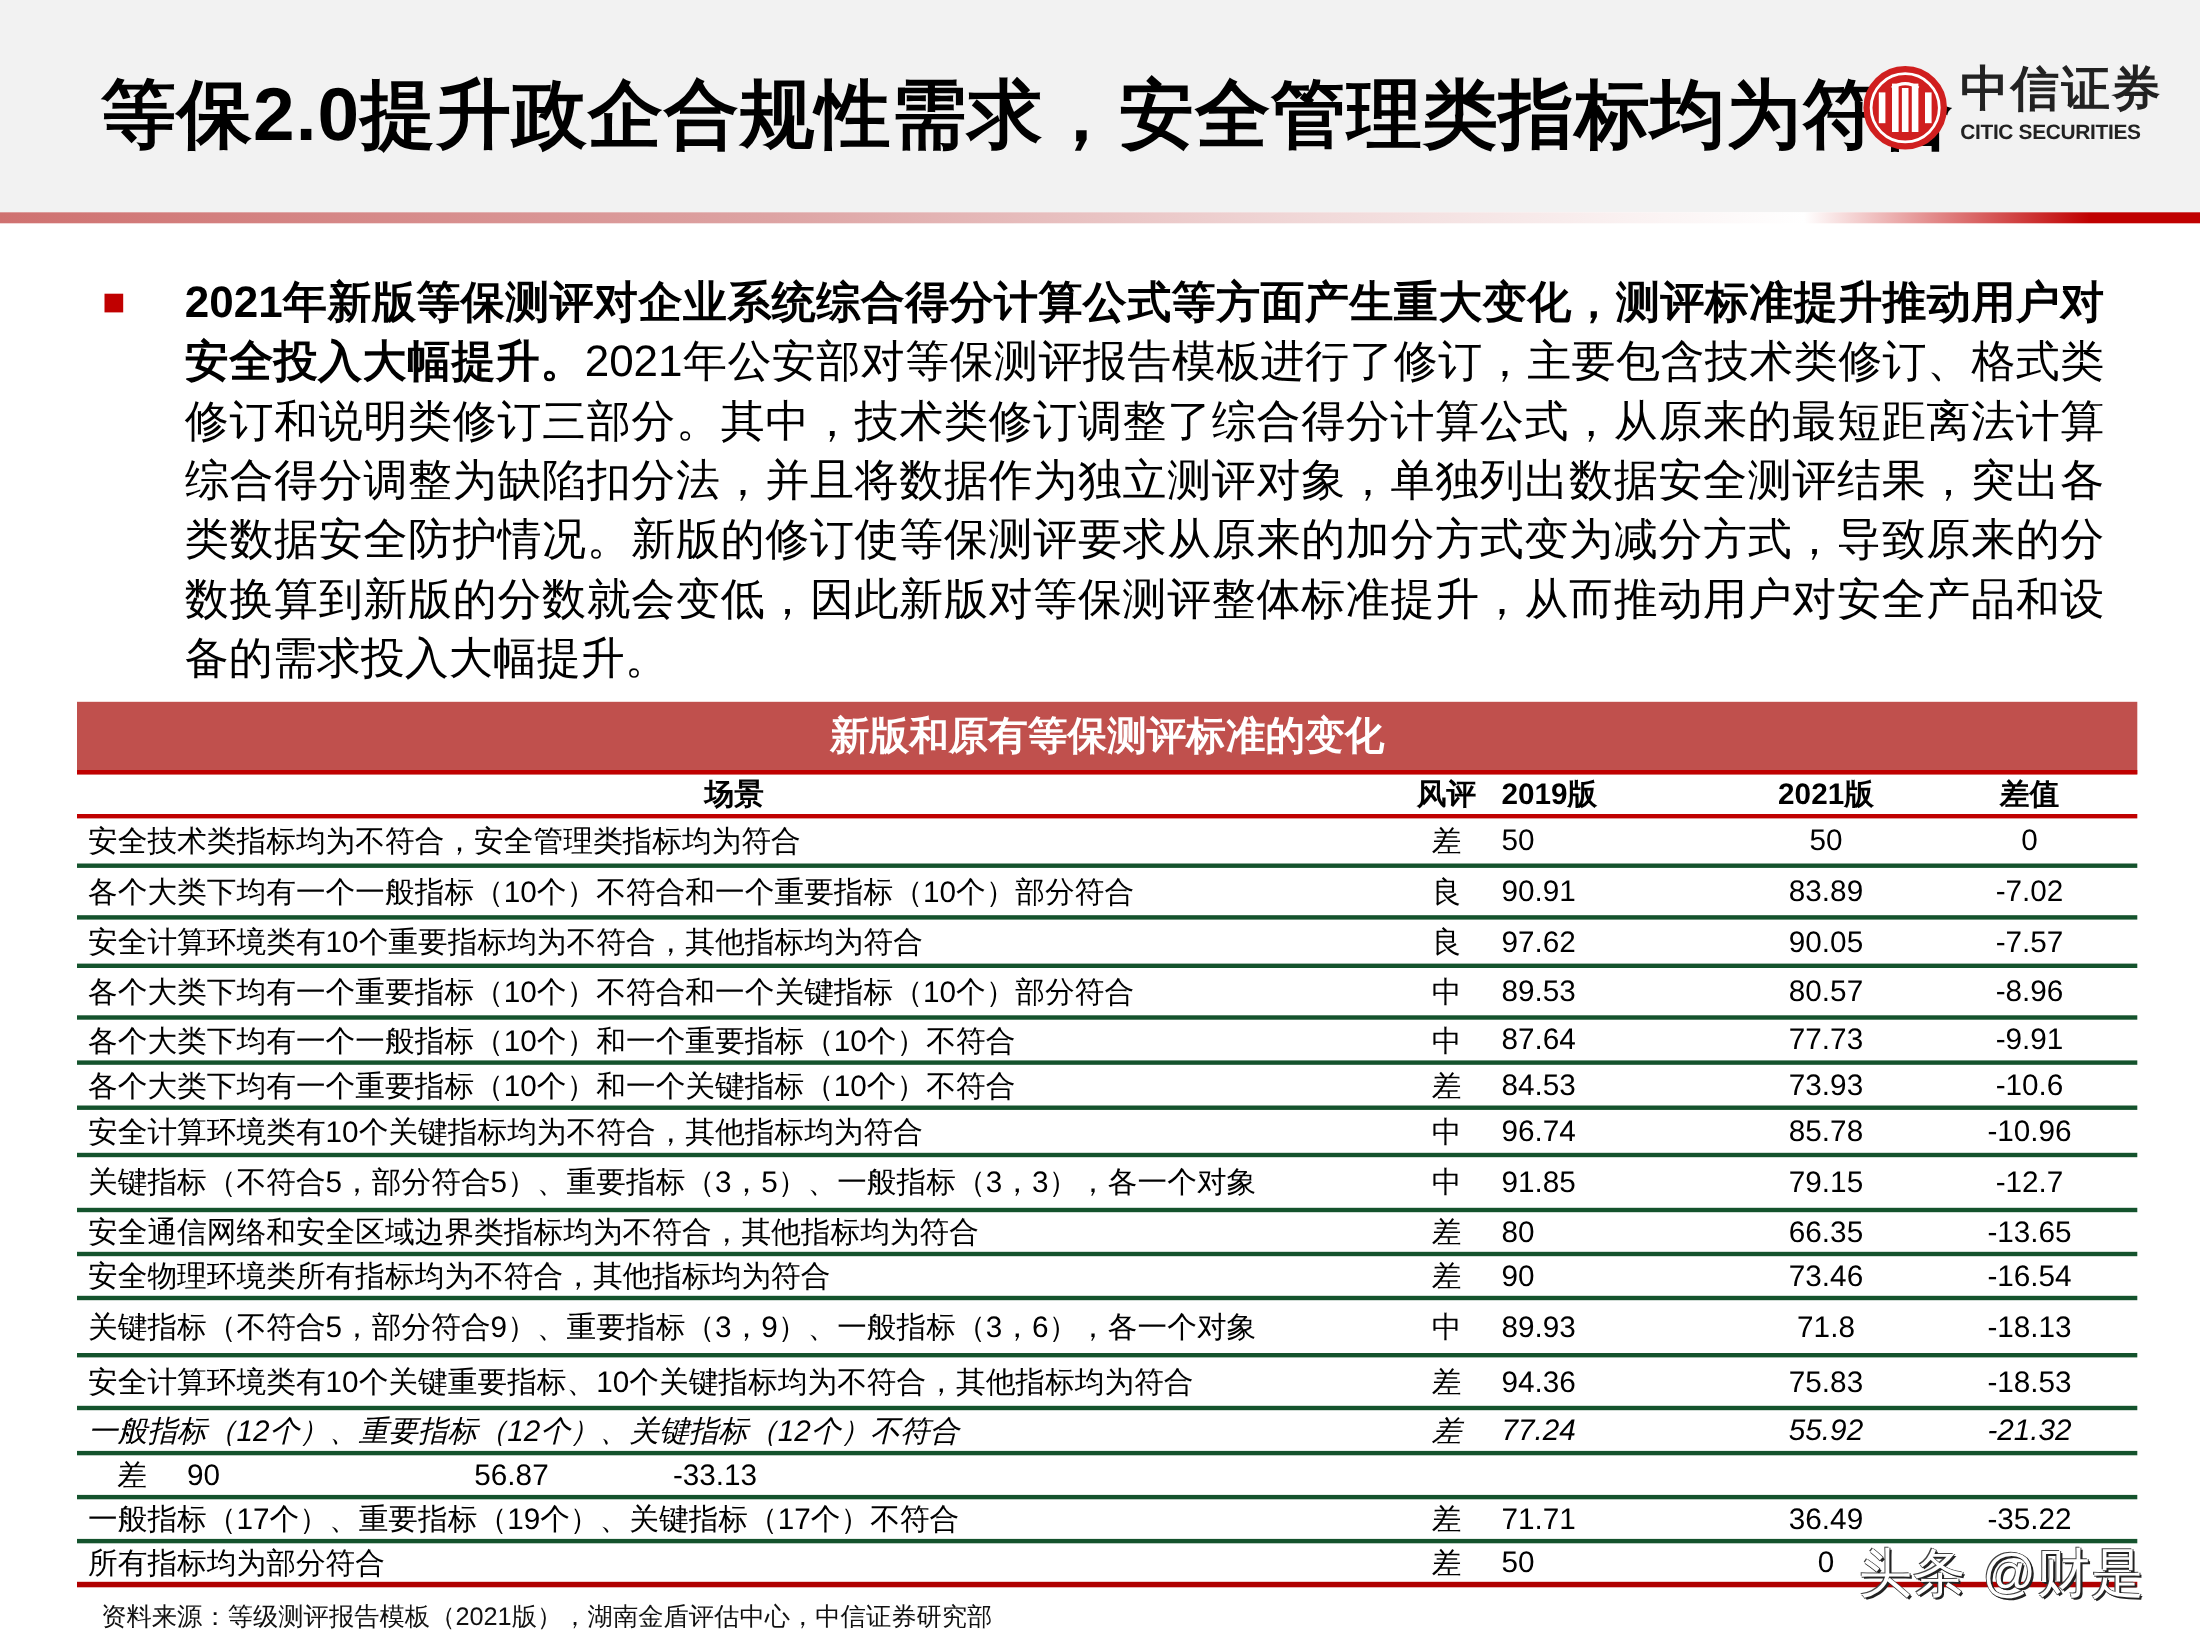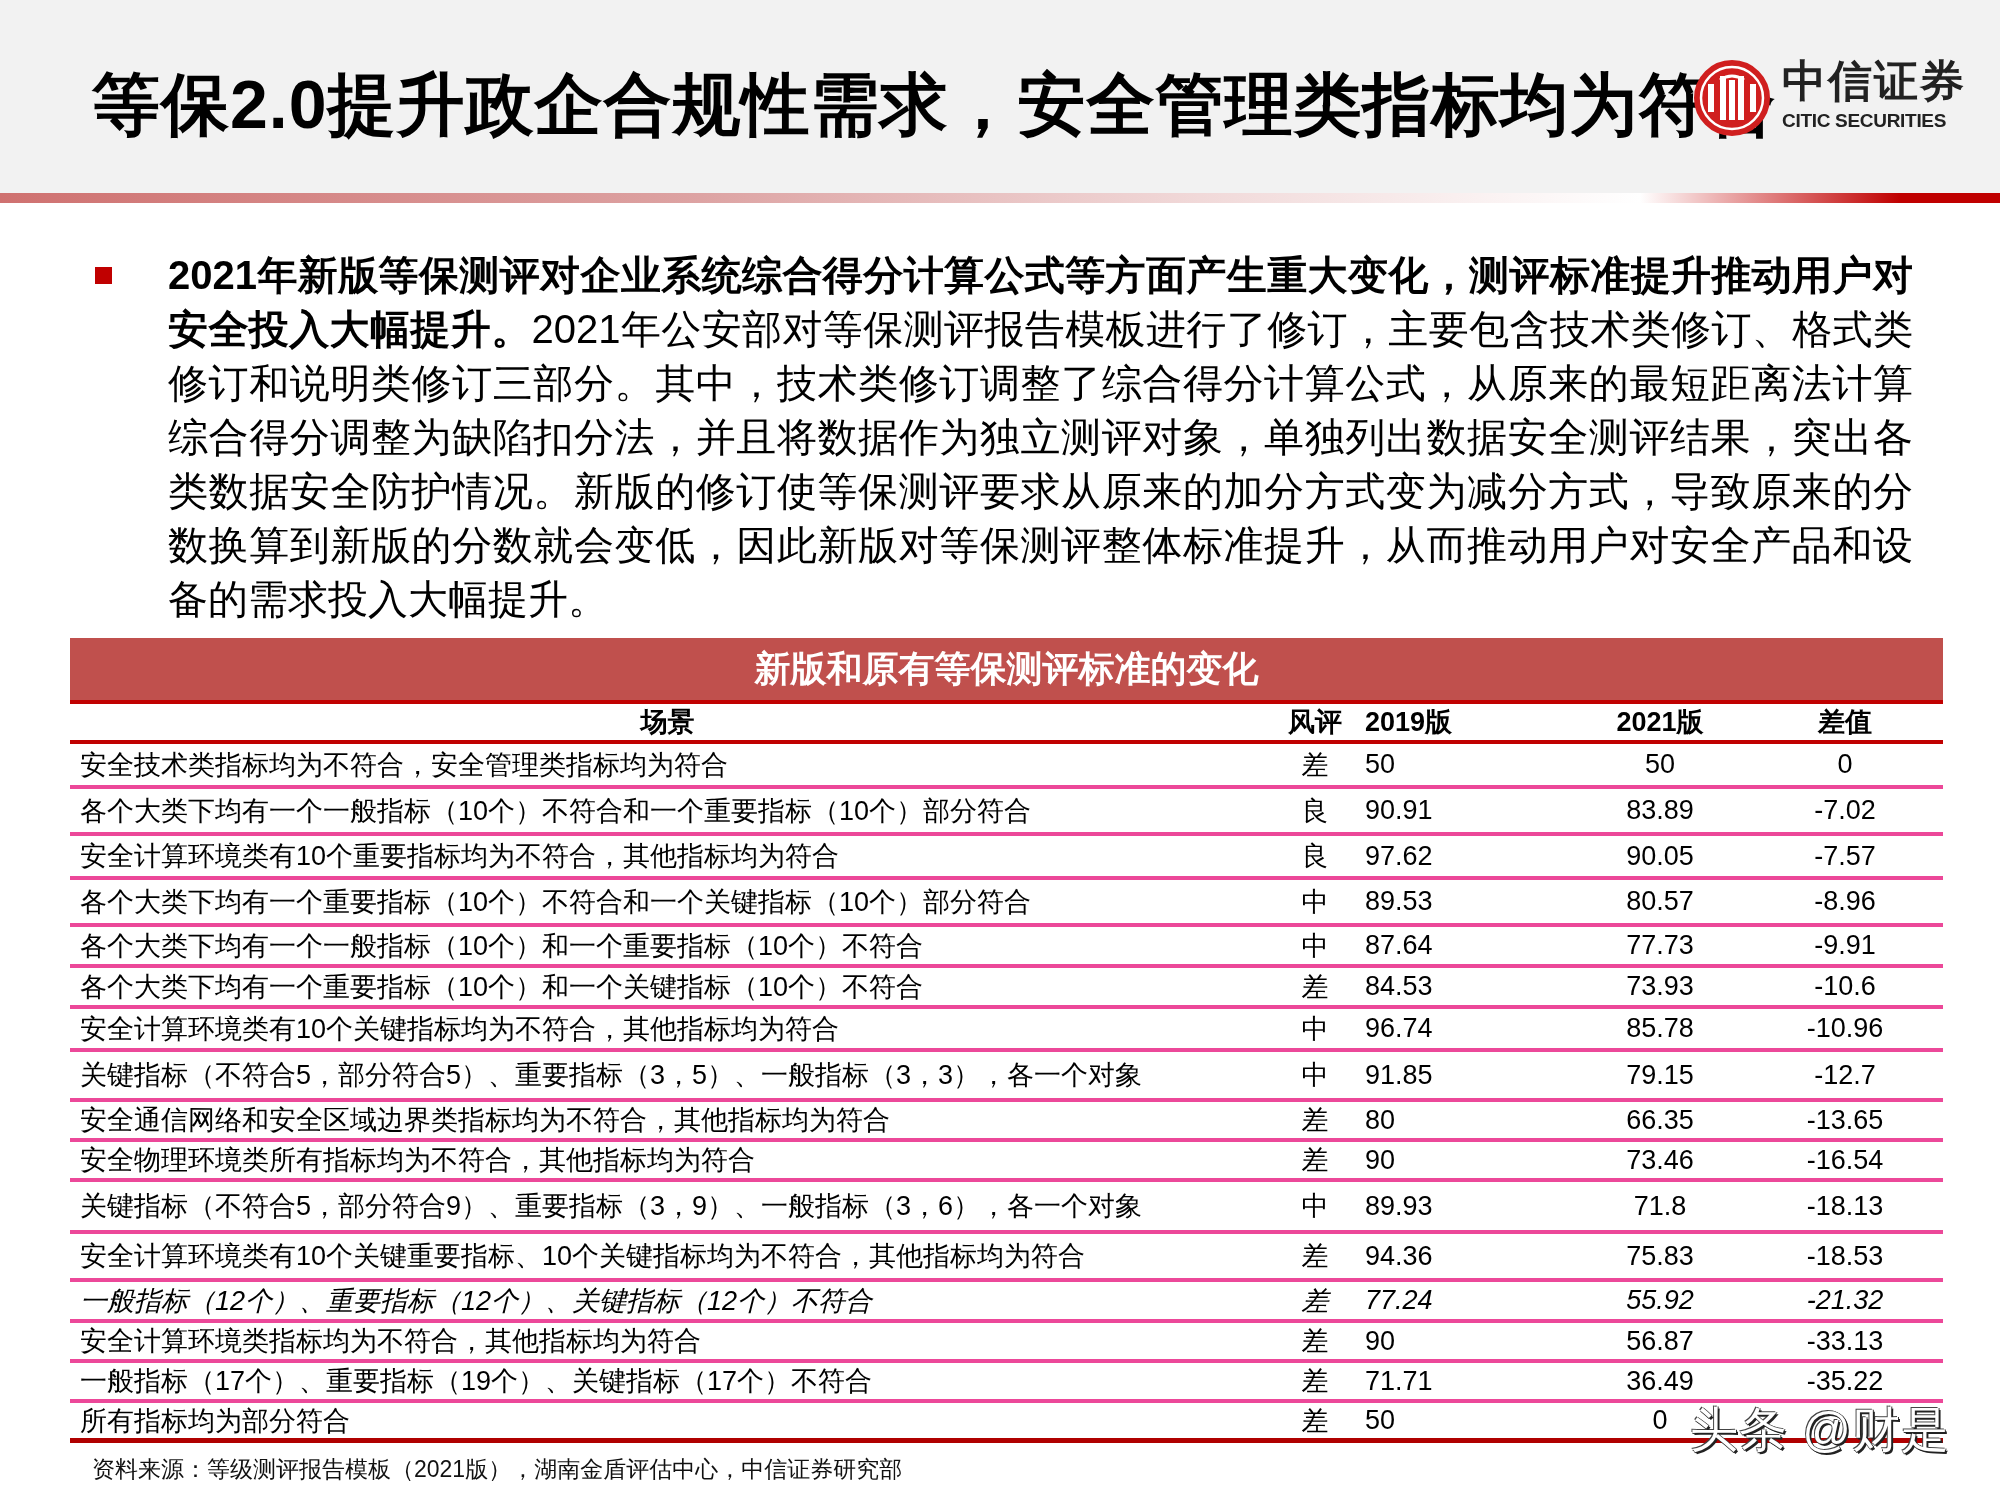--- a/index.html
+++ b/index.html
@@ -46,21 +46,21 @@
   .tbl-title {
     position:absolute; left:70px; top:638px; width:1873px; height:62px;
     background:#c0504d; border-bottom:4px solid #c00000;
     color:#fff; font-size:36px; font-weight:bold; text-align:center; line-height:62px;
   }
   .tbl {
     position:absolute; left:70px; top:704px; width:1873px;
   }
   .row { position:relative; width:1873px; display:flex; align-items:center; box-sizing:border-box; }
   .row.head { height:40px; border-bottom:4px solid #c00000; font-weight:bold; font-size:27px; }
-  .row.data { border-bottom:4px solid #ec4899; font-size:27px; }
+  .row.data { border-bottom:4px solid #14532d; font-size:27px; }
   .row.data.last { border-bottom:5px solid #b00000; }
   .c0 { width:1195px; padding-left:10px; box-sizing:border-box; white-space:nowrap; }
   .row.head .c0 { text-align:center; padding-left:0; width:1195px; }
   .c1 { width:100px; text-align:center; }
   .c2 { width:200px; text-align:left; }
   .c3 { width:190px; text-align:center; }
   .c4 { width:180px; text-align:center; }
   .source {
     position:absolute; left:92px; top:1454px; font-size:23px; white-space:nowrap; color:#111;
   }
@@ -192,21 +192,20 @@
         <div class="c4">-18.53</div>
       </div>
       <div class="row data" style="height: 41px; font-style: italic;">
         <div class="c0">一般指标（12个）、重要指标（12个）、关键指标（12个）不符合</div>
         <div class="c1">差</div>
         <div class="c2">77.24</div>
         <div class="c3">55.92</div>
         <div class="c4">-21.32</div>
       </div>
       <div class="row data" style="height: 40px;">
-        <div class="c0">安全计算环境类指标均为不符合，其他指标均为符合</div>
         <div class="c1">差</div>
         <div class="c2">90</div>
         <div class="c3">56.87</div>
         <div class="c4">-33.13</div>
       </div>
       <div class="row data" style="height: 40px;">
         <div class="c0">一般指标（17个）、重要指标（19个）、关键指标（17个）不符合</div>
         <div class="c1">差</div>
         <div class="c2">71.71</div>
         <div class="c3">36.49</div>

